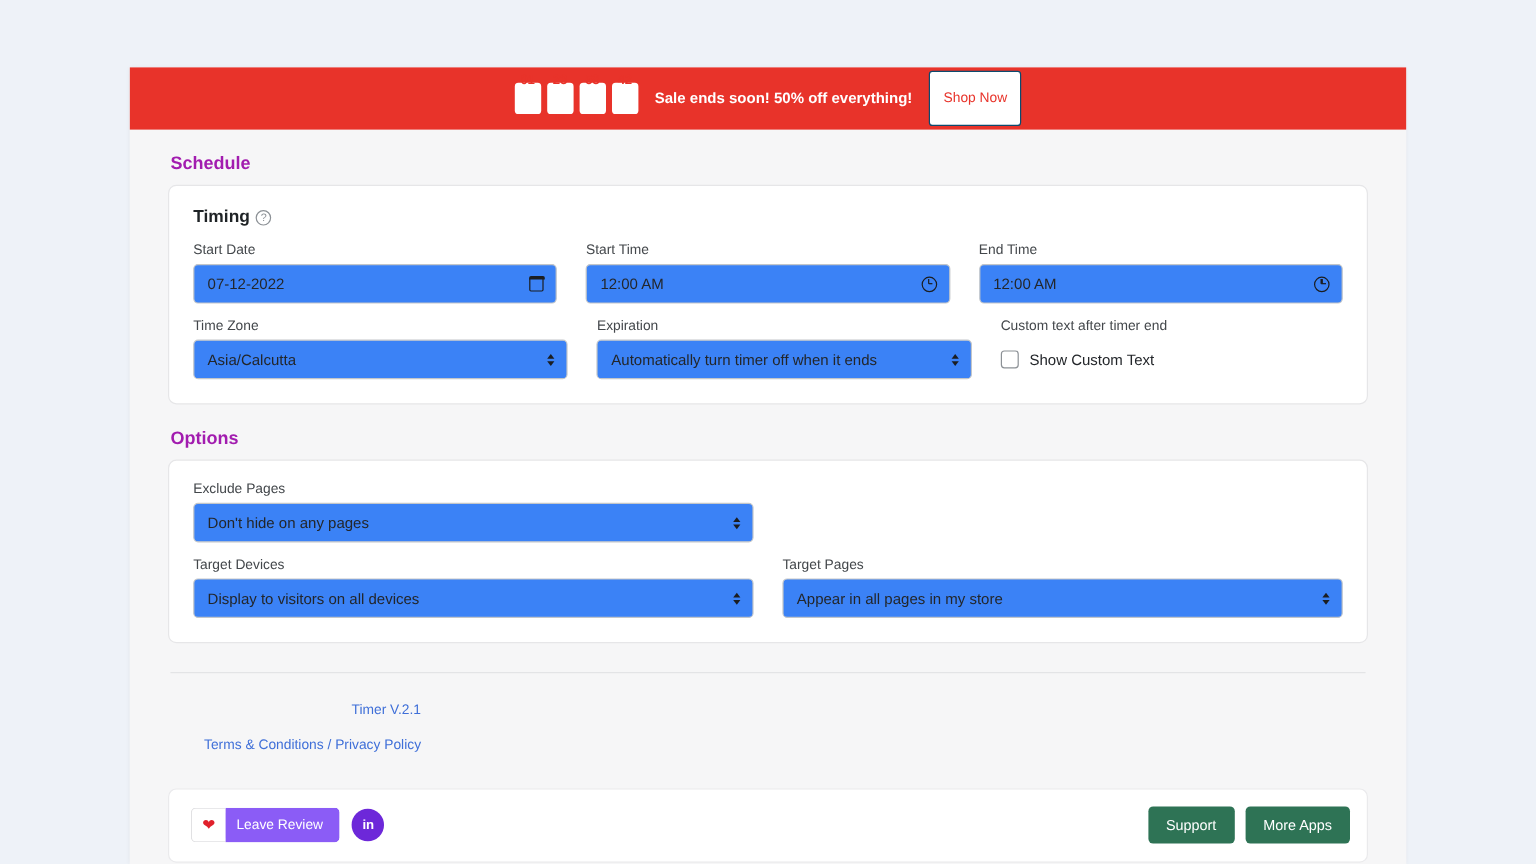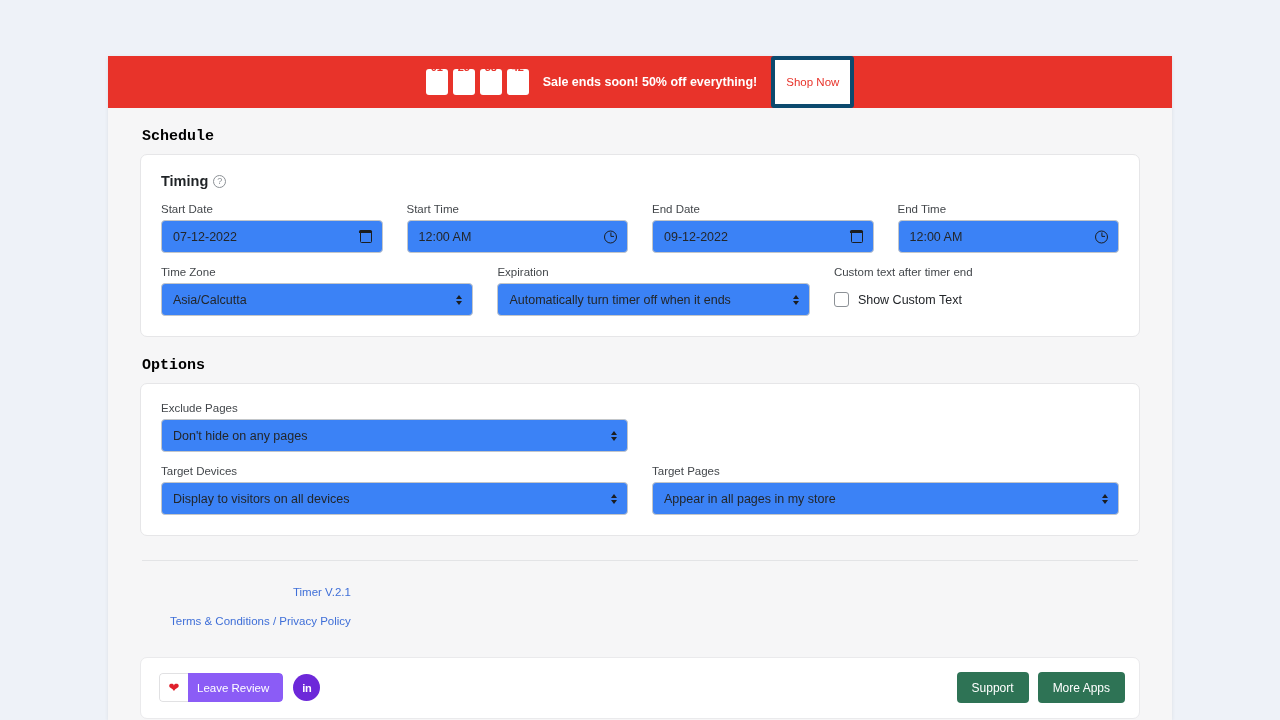--- a/index.html
+++ b/index.html
@@ -66,40 +66,39 @@
   }
   .promo-msg {
     color: #ffffff;
     font-size: 12.5px;
     font-weight: bold;
     white-space: nowrap;
   }
   .promo-cta {
     background: #ffffff;
     color: #e8332a;
-    border: 4px solid #0c4a6e;
+    border: 1px solid #0c4a6e;
     border-radius: 3px;
     font-size: 11.5px;
     padding: 16px 11px;
     cursor: pointer;
     font-family: inherit;
     white-space: nowrap;
   }
 
   
   .content {
     padding: 0 32px;
   }
 
   .section-title {
     font-size: 15px;
     font-weight: bold;
-    color: #000000;
+    color: #a21caf;
     margin: 20px 0 9px 2px;
-    font-family: Liberation Mono, monospace;
   }
 
   .card {
     background: #ffffff;
     border: 1px solid #e6e6e8;
     border-radius: 7px;
     padding: 18px 20px 20px 20px;
   }
 
   .card-heading {
@@ -387,29 +386,20 @@
                   <span class="cal"></span>
                 </span>
             </div>
           </div>
           <div class="field">
             <label class="field-label">Start Time</label>
             <div class="control">
               <span>12:00 AM</span>
               <span class="ctrl-icon clickable">
                   <span class="clock"></span>
-                </span>
-            </div>
-          </div>
-          <div class="field">
-            <label class="field-label">End Date</label>
-            <div class="control">
-              <span>09-12-2022</span>
-              <span class="ctrl-icon clickable">
-                  <span class="cal"></span>
                 </span>
             </div>
           </div>
           <div class="field">
             <label class="field-label">End Time</label>
             <div class="control">
               <span>12:00 AM</span>
               <span class="ctrl-icon clickable">
                   <span class="clock"></span>
                 </span>

